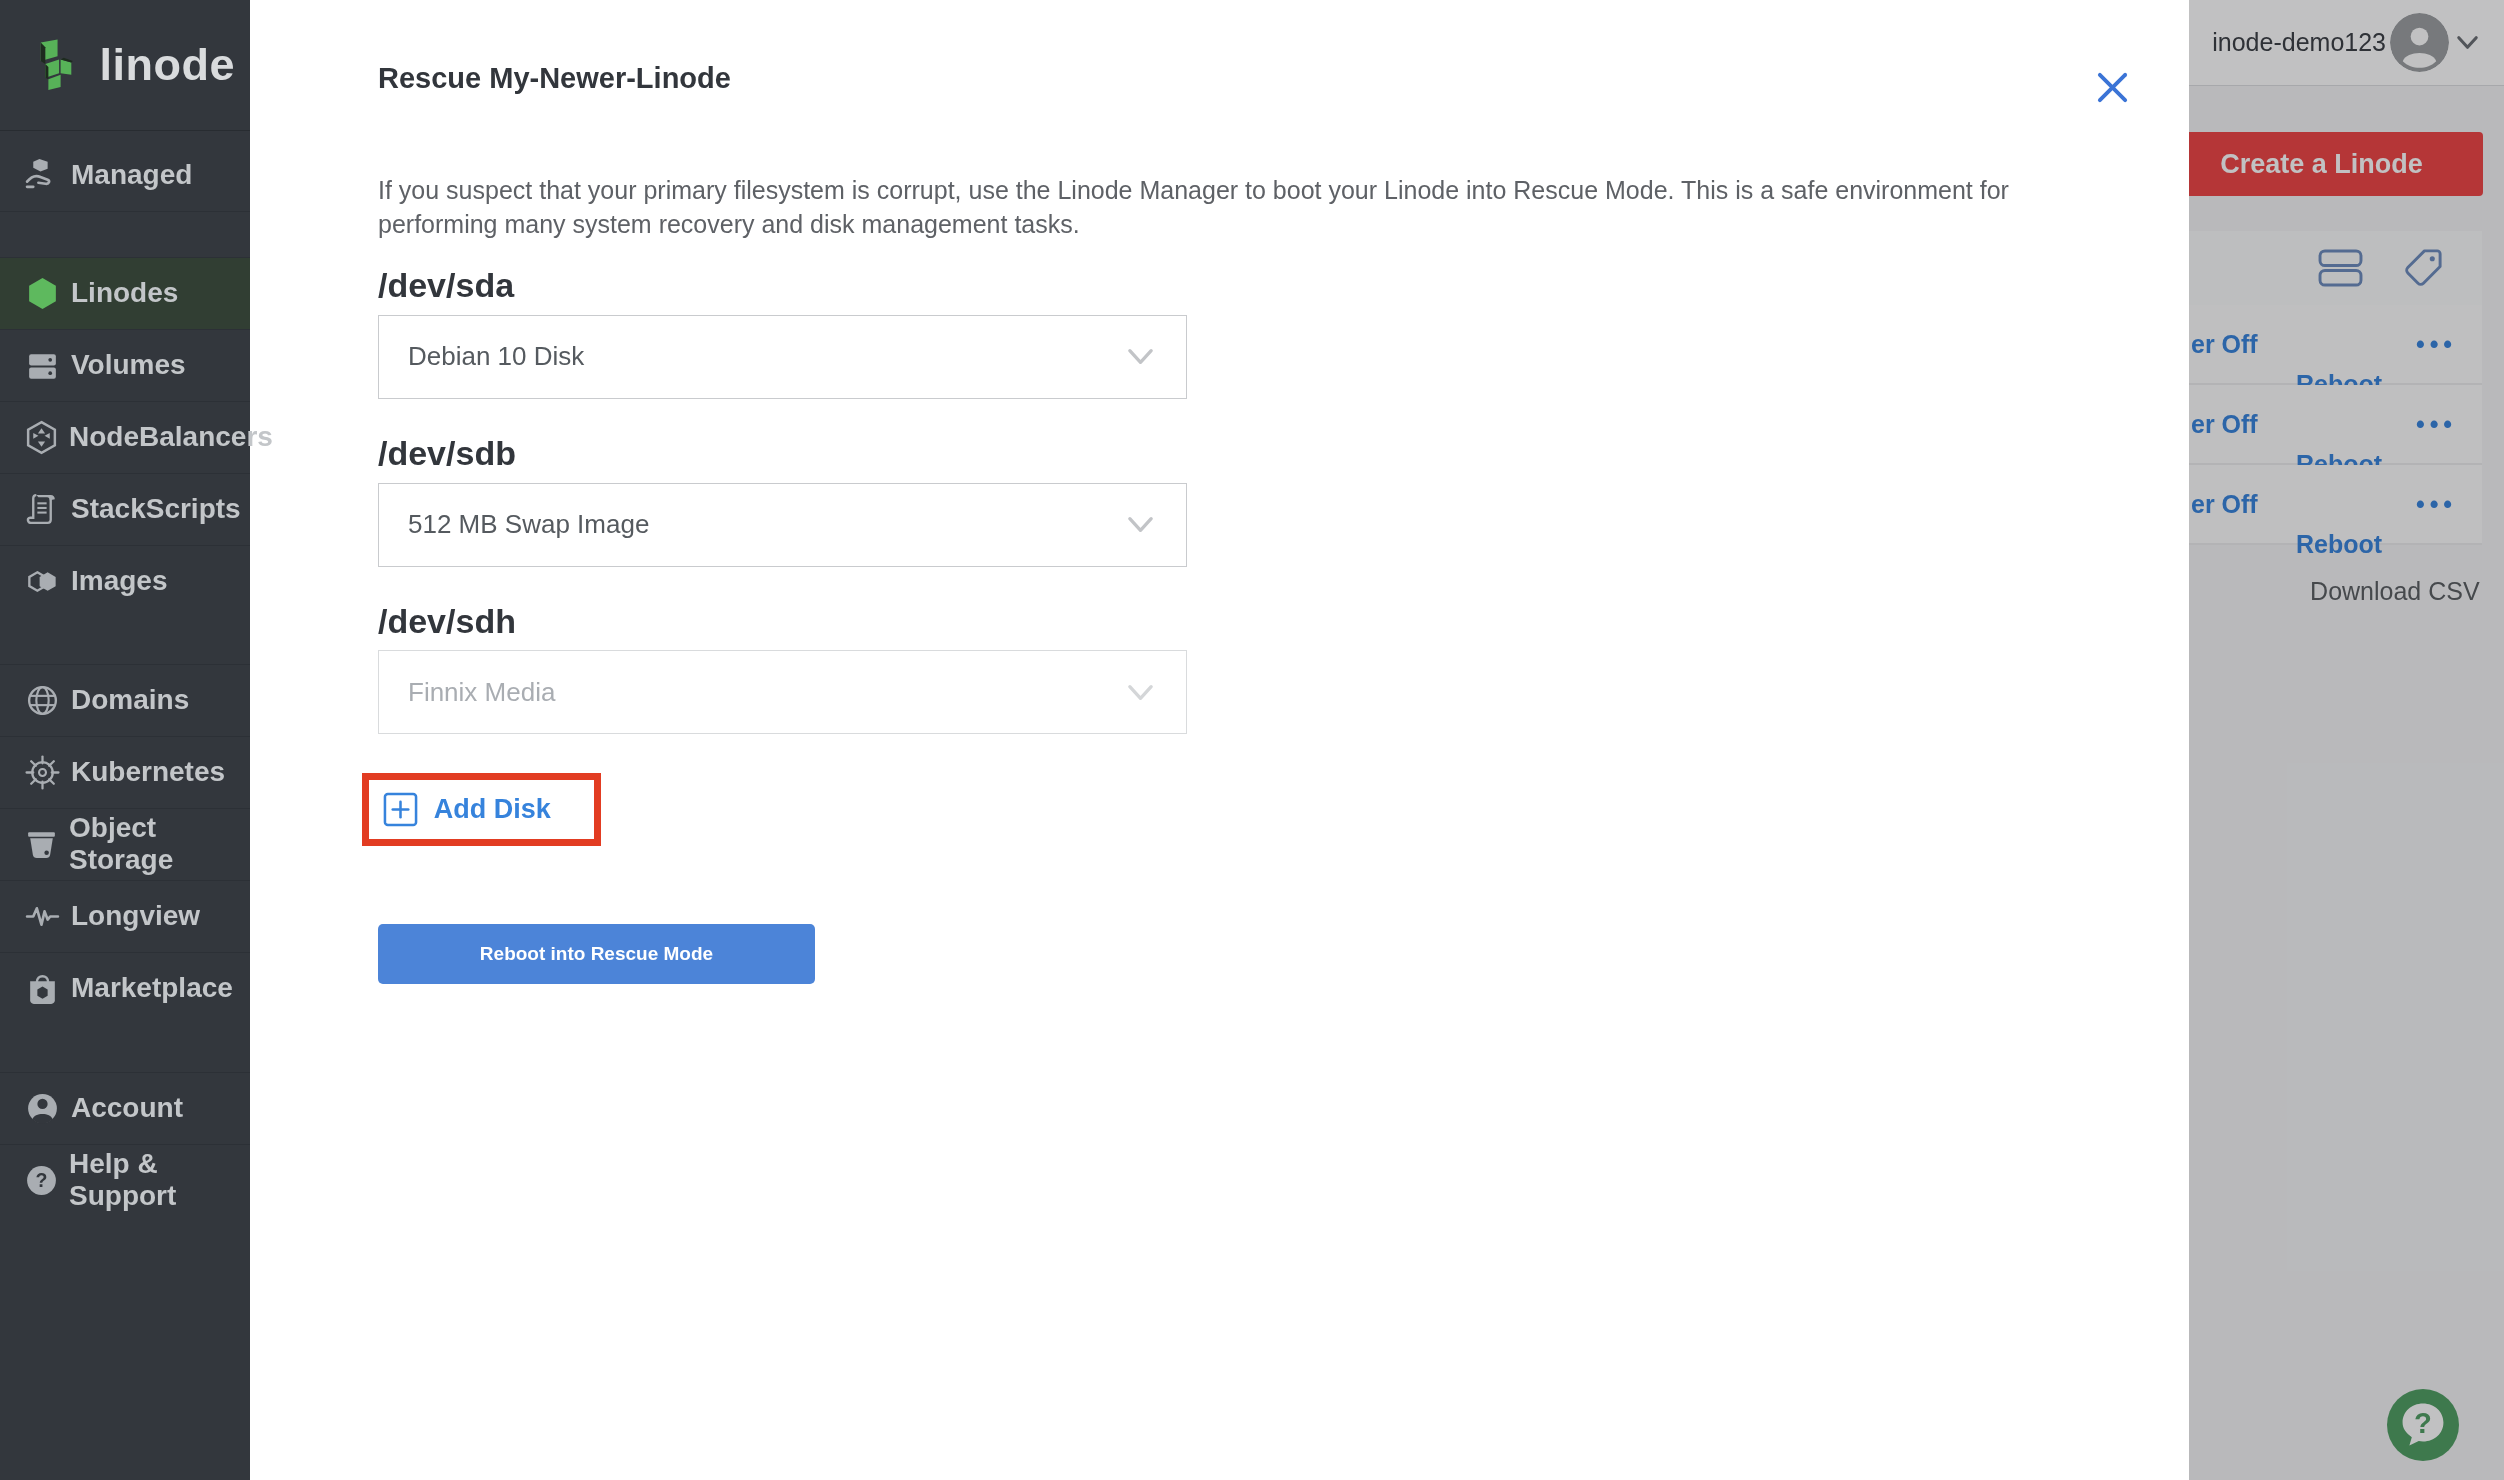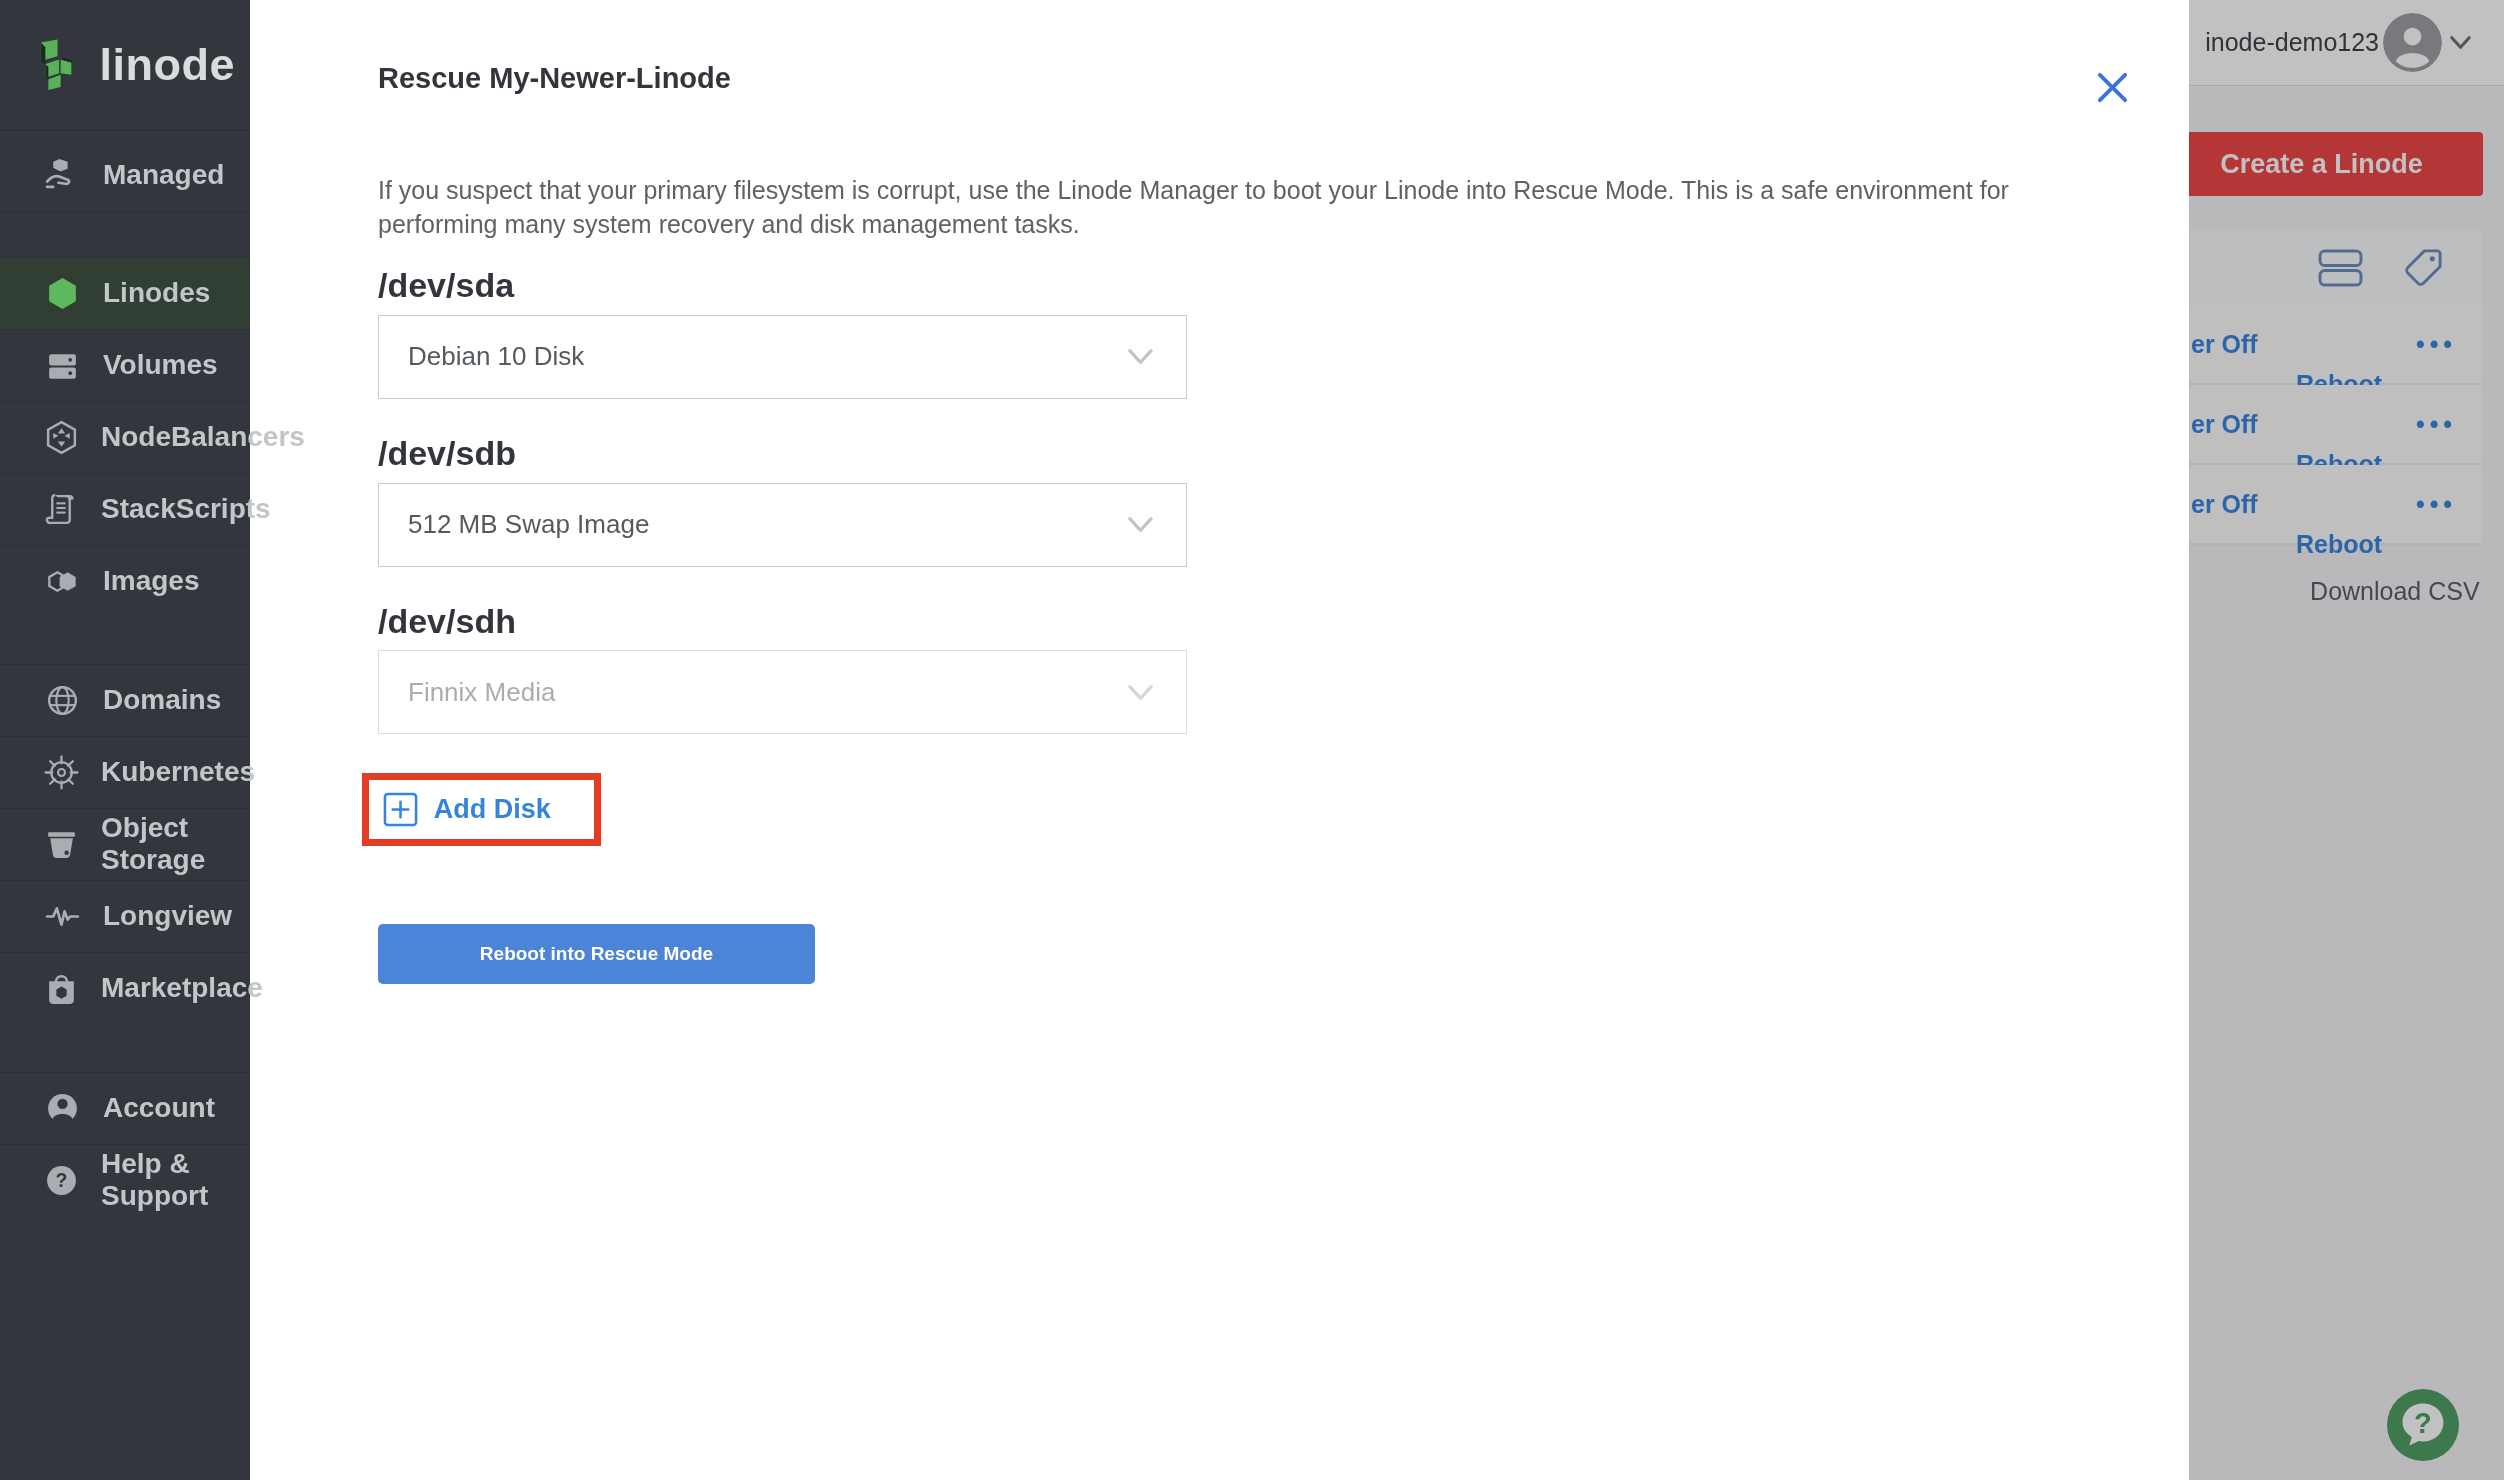--- a/index.html
+++ b/index.html
@@ -6,22 +6,22 @@
   html,body { width:2504px; height:1480px; overflow:hidden; }
   body { font-family:"Liberation Sans", sans-serif; background:#fff; position:relative; }
 
   
   .sidebar { position:absolute; left:0; top:0; width:250px; height:100%;
              background:#33373d; z-index:3; }
   .logo-row { height:131px; display:flex; align-items:center; padding-left:27px;
               gap:17.6px; border-bottom:1px solid #282c31; cursor:pointer; }
   .logo-text { color:#d9dbdd; font-size:45px; font-weight:700; letter-spacing:0.5px; }
   .nav { margin-top:7.8px; }
-  .nav-item { height:72px; display:flex; align-items:center; padding-left:43px;
-              gap:21px; color:#c3c6c9; font-size:28px; font-weight:700;
+  .nav-item { height:72px; display:flex; align-items:center; padding-left:23px;
+              gap:9px; color:#c3c6c9; font-size:28px; font-weight:700;
               border-top:1px solid #2c3036; cursor:pointer; }
   .nav-item:first-child { border-top:none; }
   .nav-item.selected { background:#313e33; }
   .nav-gap { height:46px; border-top:1px solid #2c3036; }
   .nav-gap.tall { height:47px; border-top:none; }
   .icon-box { width:39px; height:39px; display:flex; align-items:center; justify-content:center; }
 
   
   .drawer { position:absolute; left:314px; top:0; width:1875px; height:100%;
             background:#ffffff; z-index:2; padding:62px 0 0 64px; }
@@ -49,21 +49,21 @@
   .reboot-btn { margin-top:78px; width:437px; height:60px; background:#4c84d8; border:none;
                 border-radius:4.9px; color:#ffffff; font-size:19px; font-weight:700;
                 font-family:"Liberation Sans", sans-serif; cursor:pointer;
                 display:flex; align-items:center; justify-content:center; }
 
   
   .bg-strip { position:absolute; left:2189px; top:0; width:315px; height:100%;
               background:#f4f5f6; z-index:0; }
   .topbar { height:86px; background:#ffffff; border-bottom:1px solid #dcdee0;
             display:flex; align-items:center; justify-content:flex-end;
-            gap:4px; padding-right:29px; }
+            gap:4px; padding-right:22px; }
   .username { font-size:25px; color:#3a3e44; white-space:nowrap; }
   .avatar { width:59px; height:59px; border-radius:50%; overflow:hidden; flex:0 0 auto; cursor:pointer; }
   .create-btn { position:absolute; top:132px; left:-29px; width:323px; height:64px;
                 background:#ef4444; border:none; border-radius:3.9px; color:#fff;
                 font-size:27px; font-weight:700; font-family:"Liberation Sans", sans-serif;
                 display:flex; align-items:center; justify-content:center; cursor:pointer; }
   .table-header { position:absolute; top:231px; left:0; width:293px; height:74px;
                   background:#fafbfb; display:flex; align-items:center;
                   justify-content:flex-end; gap:37px; padding-right:37px; }
   .bg-row { position:absolute; left:0; width:293px; height:80px; background:#fcfcfd;

